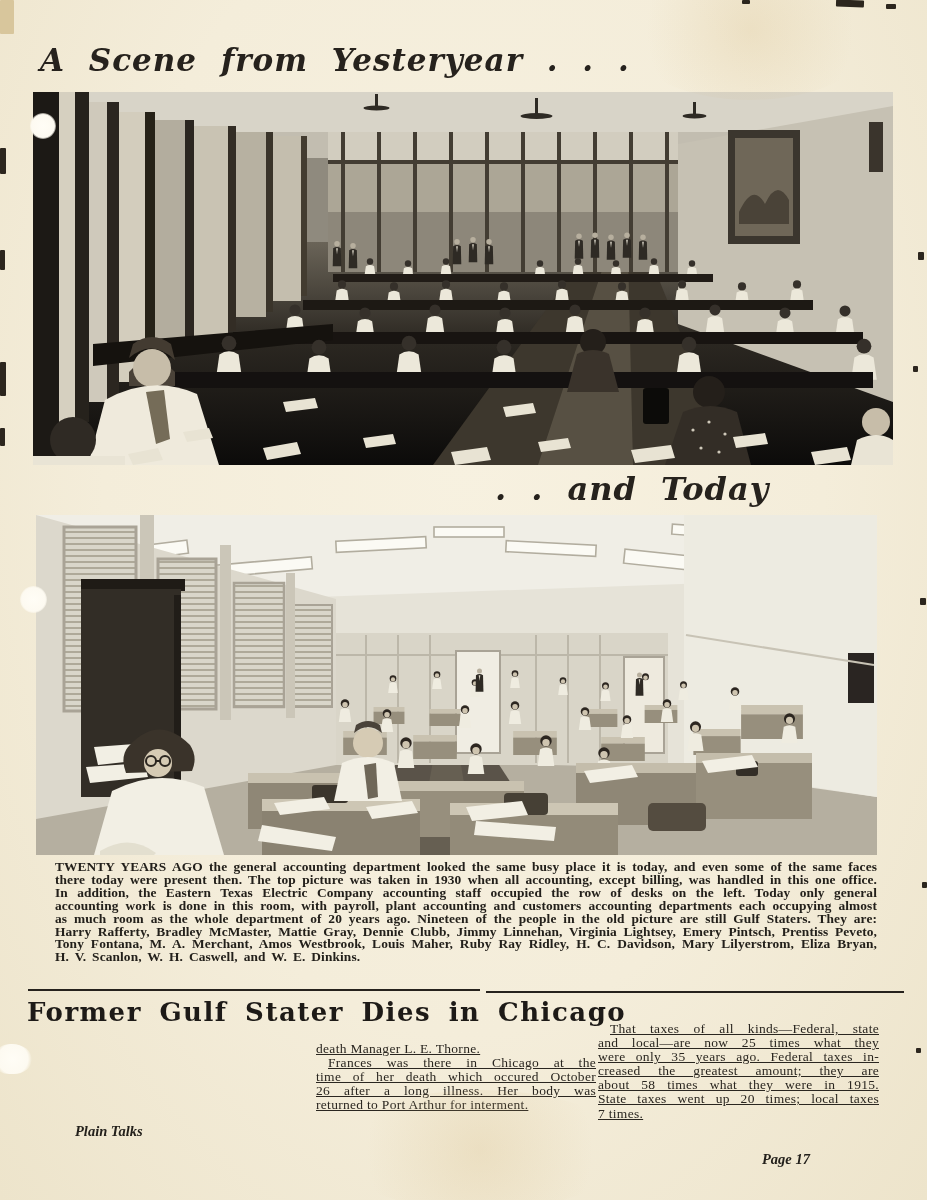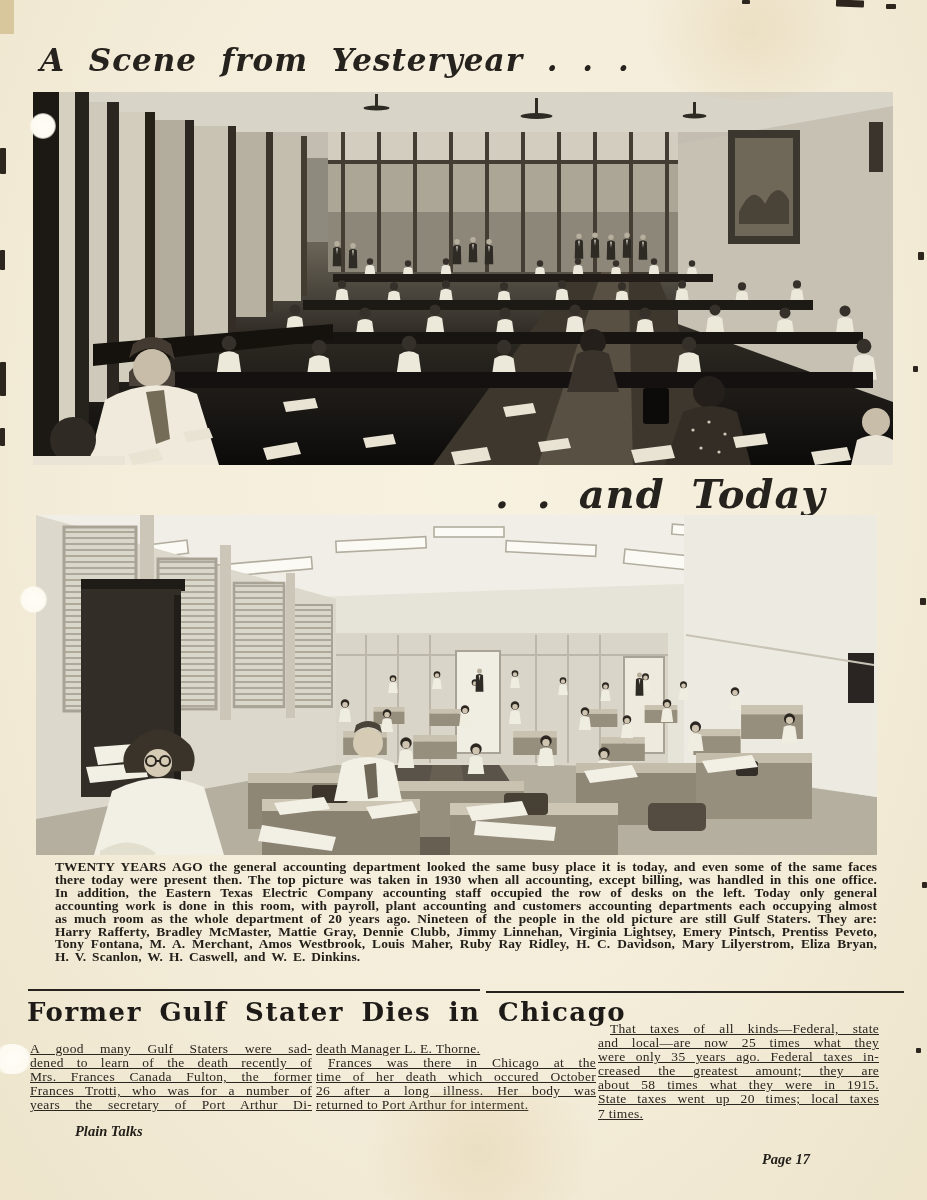--- a/index.html
+++ b/index.html
@@ -219,21 +219,21 @@
         <polygon points="700,345 732,341 735,352 703,356"></polygon>
         <polygon points="778,360 814,355 818,368 782,373"></polygon>
         <polygon points="250,310 282,306 285,316 253,320"></polygon>
         <polygon points="470,315 500,311 503,321 473,325"></polygon>
       </g>
     </svg>
   </div>
 
   <div class="hole" style="left:30px;top:113px;width:26px;height:26px;"></div>
 
-  <div class="abs script-title" style="left:495px;top:470px;font-size:40px;">. . and Today</div>
+  <div class="abs script-title" style="left:495px;top:470px;font-size:32px;">. . and Today</div>
 
   <div class="photo" style="left:36px;top:515px;width:841px;height:340px;background:#ddd9cd;" role="img" aria-label="General accounting department today: bright office with fluorescent lights, venetian blinds, tall dark cabinet at left, rows of light wood desks with men and women at work">
     <svg viewBox="0 0 841 340" preserveAspectRatio="none">
       <defs>
         <symbol id="wm" viewBox="0 0 20 26">
           <circle cx="10" cy="5" r="4.8" fill="#2c2620"></circle>
           <circle cx="10" cy="6.4" r="3.1" fill="#cfc5b0"></circle>
           <path d="M3 26 L5 12 Q10 9 15 12 L17 26 Z" fill="#efece0"></path>
         </symbol>
         <symbol id="dsk" viewBox="0 0 40 22">
@@ -381,27 +381,20 @@
   <div class="hole" style="left:20px;top:586px;width:27px;height:27px;"></div>
 
   <div class="abs" id="caption">TWENTY YEARS AGO the general accounting department looked the same busy place it is today, and even some of the same faces there today were present then. The top picture was taken in 1930 when all accounting, except billing, was handled in this one office. In addition, the Eastern Texas Electric Company accounting staff occupied the row of desks on the left. Today only general accounting work is done in this room, with payroll, plant accounting and customers accounting departments each occupying almost as much room as the whole department of 20 years ago. Nineteen of the people in the old picture are still Gulf Staters. They are: Harry Rafferty, Bradley McMaster, Mattie Gray, Dennie Clubb, Jimmy Linnehan, Virginia Lightsey, Emery Pintsch, Prentiss Peveto, Tony Fontana, M. A. Merchant, Amos Westbrook, Louis Maher, Ruby Ray Ridley, H. C. Davidson, Mary Lilyerstrom, Eliza Bryan, H. V. Scanlon, W. H. Caswell, and W. E. Dinkins.</div>
 
   <div class="rule" style="left:28px;top:989px;width:452px;"></div>
   <div class="rule" style="left:486px;top:990.5px;width:418px;"></div>
 
   <div class="abs" id="obit-headline">Former Gulf Stater Dies in Chicago</div>
 
 
-  <div class="col" style="left:30px;top:1042px;width:282px;">
-    <div class="jline">A good many Gulf Staters were sad-</div>
-    <div class="jline">dened to learn of the death recently of</div>
-    <div class="jline">Mrs. Frances Canada Fulton, the former</div>
-    <div class="jline">Frances Trotti, who was for a number of</div>
-    <div class="jline">years the secretary of Port Arthur Di-</div>
-  </div>
 
   <div class="col" style="left:316px;top:1042px;width:280px;">
     <div class="jline end">death Manager L. E. Thorne.</div>
     <div class="jline indent">Frances was there in Chicago at the</div>
     <div class="jline">time of her death which occured October</div>
     <div class="jline">26 after a long illness. Her body was</div>
     <div class="jline end">returned to Port Arthur for interment.</div>
   </div>
 
   <div class="col" style="left:598px;top:1022px;width:281px;">

